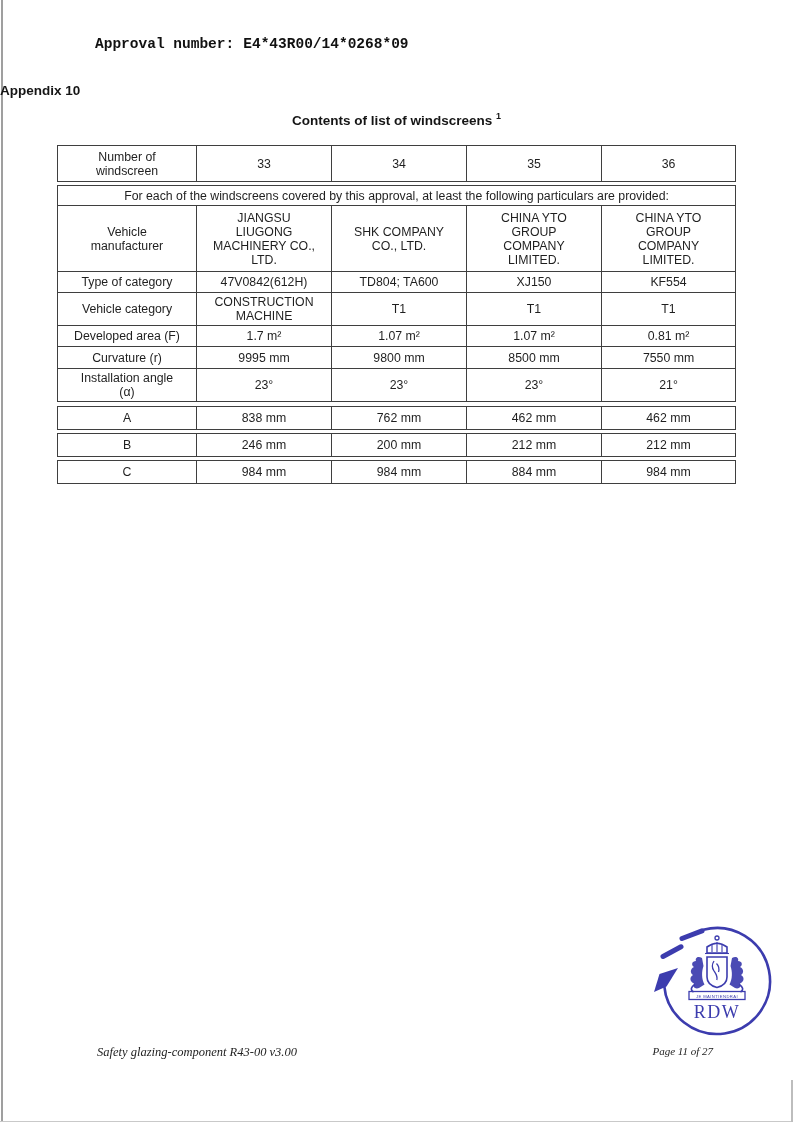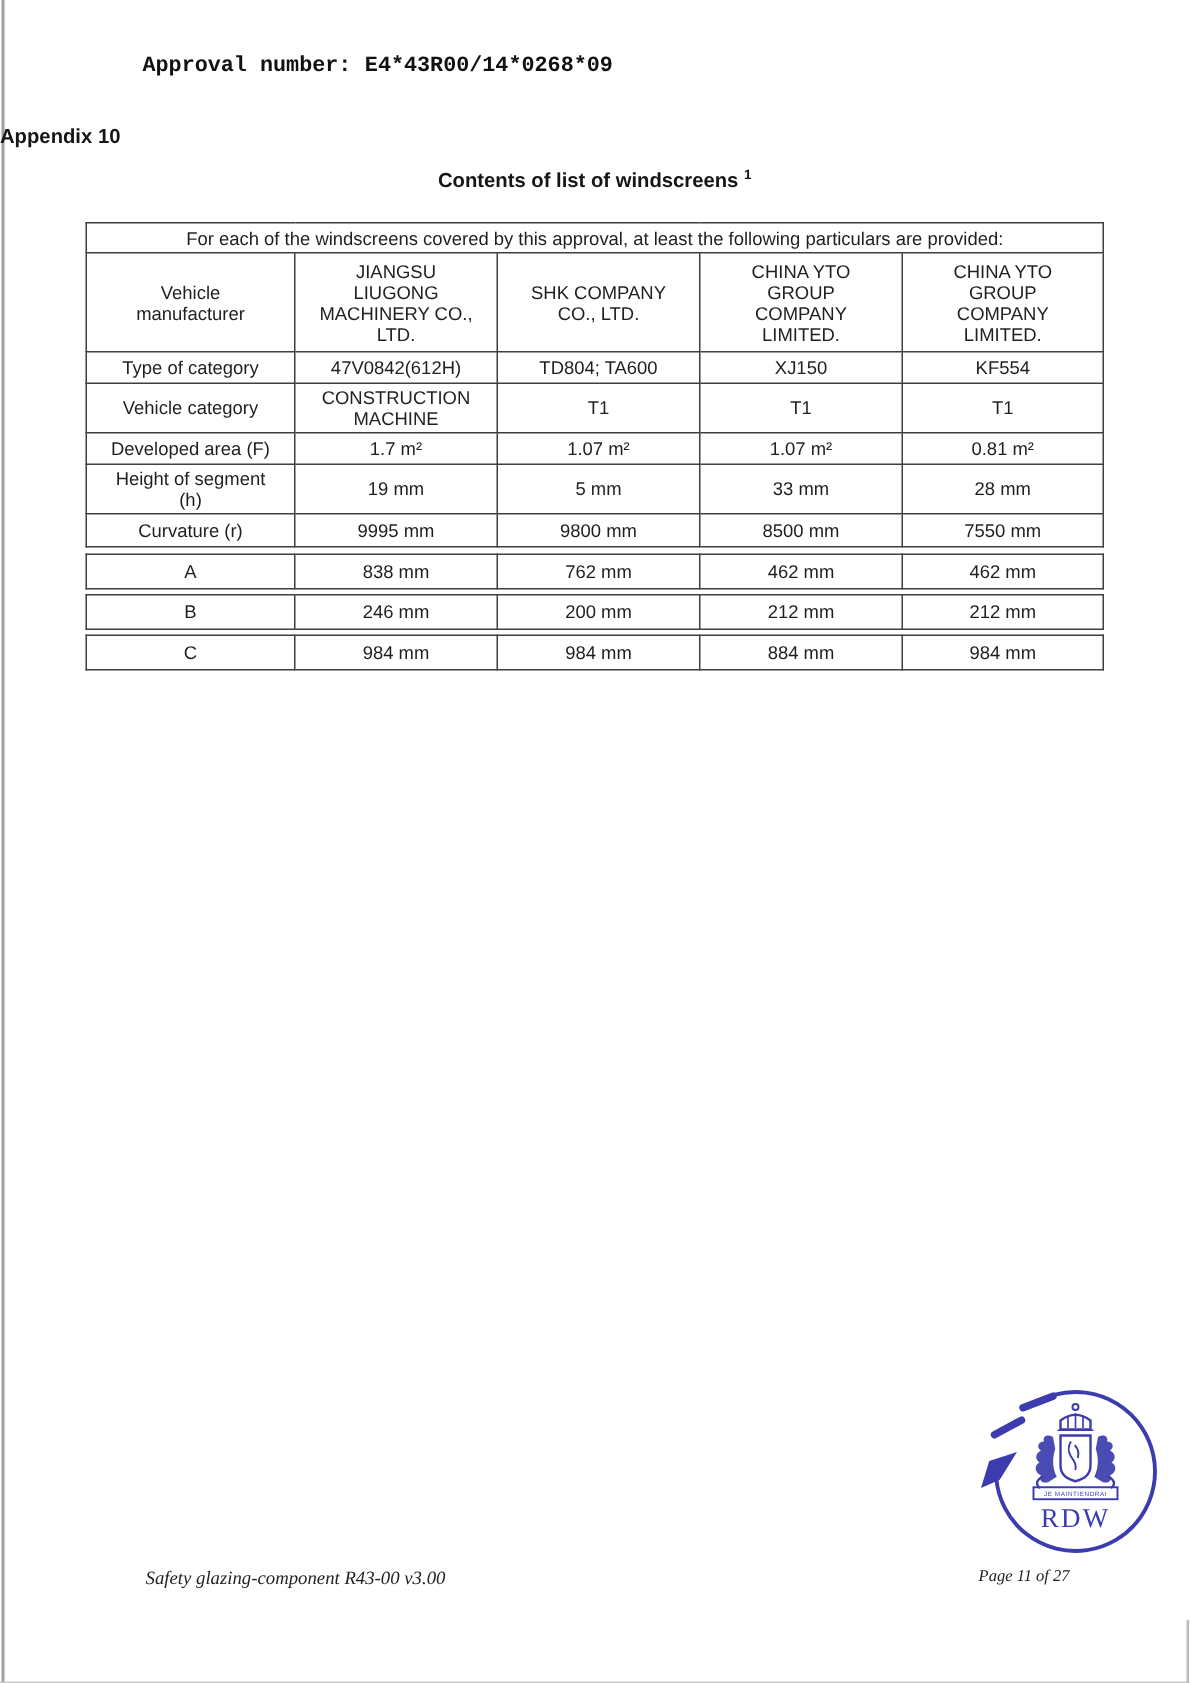--- a/index.html
+++ b/index.html
@@ -63,20 +63,39 @@
   </div>
 
   <div class="title-appendix">Appendix 10</div>
   <div class="title-contents">
     <span>Contents of list of windscreens</span>
     <sup>1</sup>
   </div>
 
   <div id="content">
 
+    <table class="doc">
+      <colgroup>
+          <col style="width:139px">
+          <col style="width:135px">
+          <col style="width:135px">
+          <col style="width:135px">
+          <col style="width:134px">
+        </colgroup>
+      <tbody>
+          <tr class="h36">
+        <td>Number of
+windscreen</td>
+        <td>33</td>
+        <td>34</td>
+        <td>35</td>
+        <td>36</td>
+      </tr>
+    </tbody>
+      </table>
 
     <table class="doc gap3">
       <colgroup>
           <col style="width:139px">
           <col style="width:135px">
           <col style="width:135px">
           <col style="width:135px">
           <col style="width:134px">
         </colgroup>
       <tbody>
@@ -116,35 +135,35 @@
         <td>T1</td>
         <td>T1</td>
       </tr>
       <tr class="h21">
         <td>Developed area (F)</td>
         <td>1.7 m²</td>
         <td>1.07 m²</td>
         <td>1.07 m²</td>
         <td>0.81 m²</td>
       </tr>
-      <tr class="h32">
-        <td>Height of segment
-(h)</td>
-        <td>19 mm</td>
-        <td>5 mm</td>
-        <td>33 mm</td>
-        <td>28 mm</td>
-      </tr>
       <tr class="h22">
         <td>Curvature (r)</td>
         <td>9995 mm</td>
         <td>9800 mm</td>
         <td>8500 mm</td>
         <td>7550 mm</td>
       </tr>
+      <tr class="h32">
+        <td>Installation angle
+(α)</td>
+        <td>23°</td>
+        <td>23°</td>
+        <td>23°</td>
+        <td>21°</td>
+      </tr>
     </tbody>
       </table>
 
 
     <table class="doc gap4">
       <colgroup>
           <col style="width:139px">
           <col style="width:135px">
           <col style="width:135px">
           <col style="width:135px">

